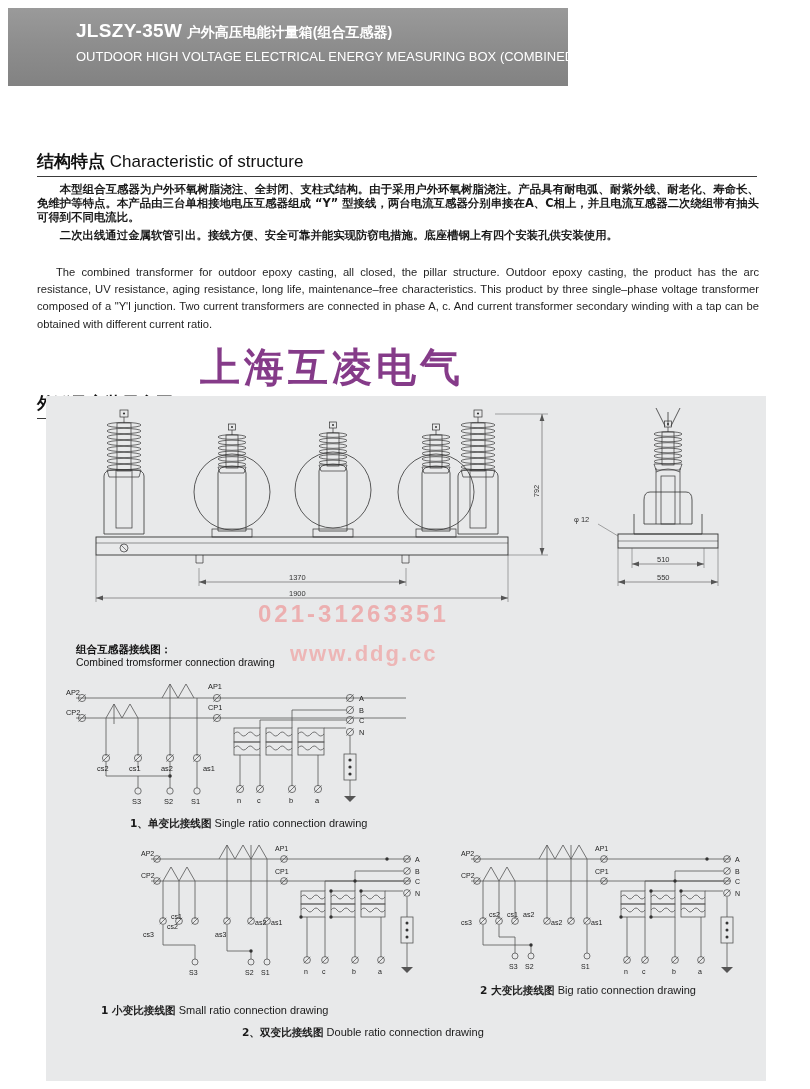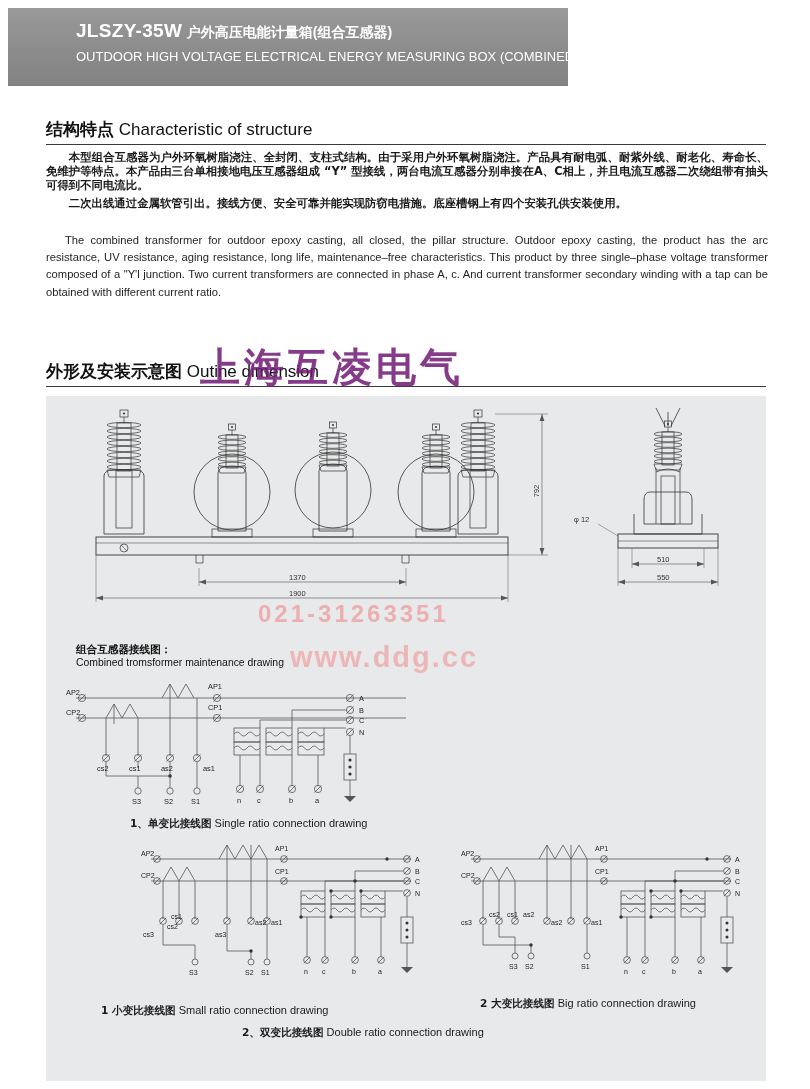--- a/index.html
+++ b/index.html
@@ -37,21 +37,21 @@
     position:absolute;left:560px;top:0;width:250px;height:78px;
     background:#ffffff;
   }
   .header-tail{
     position:absolute;left:760px;top:0;width:50px;height:78px;
     background:linear-gradient(to bottom,#9a9a9a 0%,#8e8e8e 45%,#828282 100%);
     border-radius:14px 0 0 14px;
   }
 
   
-  .sec{position:absolute;left:46px;width:720px;}
+  .sec{position:absolute;left:37px;width:720px;margin-top:32px;}
   .sec-title{font-size:17px;color:#111;white-space:nowrap;}
   .sec-title .cn{font-weight:bold;font-size:17px;}
   .sec-title .en{font-weight:normal;font-size:17px;}
   .sec-rule{border-bottom:1.6px solid #3a3a3a;margin-top:3px;width:720px;}
 
   
   .p-cn{
     font-size:11.4px;color:#1a1a1a;line-height:14px;
     text-align:justify;font-weight:bold;
     font-family:"DejaVu Sans","Liberation Sans",sans-serif;
@@ -60,21 +60,21 @@
     font-size:11.2px;color:#1f1f1f;line-height:17.2px;text-align:justify;
   }
   .indent{text-indent:2em;}
   .indent-en{text-indent:1.7em;}
 
   
   .wm{position:absolute;color:#e9a3a3;font-weight:bold;pointer-events:none;
       white-space:nowrap;z-index:5;opacity:.85;}
   .wm-top{left:200px;top:340px;font-size:40px;letter-spacing:4px;color:#701a75;}
   .wm-phone{left:258px;top:600px;font-size:24px;letter-spacing:3px;color:#eda6a6;}
-  .wm-site{left:290px;top:641px;font-size:29px;letter-spacing:2px;color:#eeaeae;}
+  .wm-site{left:290px;top:641px;font-size:22px;letter-spacing:2px;color:#eeaeae;}
 
   
   .panel{
     position:absolute;left:46px;top:396px;width:720px;height:685px;
     background:#e8e9ea;
   }
   svg{display:block;}
   .dimtxt{font-family:"Liberation Sans",sans-serif;font-size:7.5px;fill:#333;}
   .cap{font-size:11px;color:#1a1a1a;white-space:nowrap;}
   .cap-cn{font-weight:bold;font-family:"DejaVu Sans",sans-serif;font-size:10.6px;}
@@ -237,21 +237,21 @@
       <line x1="114" y1="152" x2="114" y2="190" stroke="#555" stroke-width=".5"></line>
       <line x1="14" y1="186" x2="114" y2="186" stroke="#555" stroke-width=".6"></line>
       <polygon points="14,186 21,183.6 21,188.4" fill="#555"></polygon>
       <polygon points="114,186 107,183.6 107,188.4" fill="#555"></polygon>
       <text class="dimtxt" x="53" y="184">550</text>
     </g>
   </svg>
 
   <div class="diagram-title" style="left:30px;top:246px;">
     <div class="cap-cn">组合互感器接线图：</div>
-    <div style="font-size:10.4px;">Combined tromsformer maintenance drawing</div>
+    <div style="font-size:10.4px;">Combined tromsformer connection drawing</div>
   </div>
 
   <svg width="420" height="140" viewBox="0 0 420 140" style="position:absolute;left:20px;top:280px;">
     <g stroke="#555" stroke-width=".8" fill="none">
 
       <line x1="10" y1="22" x2="340" y2="22"></line>
       <line x1="10" y1="42" x2="340" y2="42"></line>
 
       <circle cx="16" cy="22" r="3.6"></circle>
         <line x1="12.5" y1="25.5" x2="19.5" y2="18.5"></line>
@@ -608,21 +608,21 @@
       <text x="181" y="133">c</text>
       <text x="211" y="133">b</text>
       <text x="237" y="133">a</text>
     </g>
   </svg>
 
   <div class="cap" style="position:absolute;left:55px;top:608px;">
     <span class="cap-cn">1 小变比接线图</span>
     <span>Small ratio connection drawing</span>
   </div>
-  <div class="cap" style="position:absolute;left:434px;top:601px;text-align:right;">
+  <div class="cap" style="position:absolute;left:434px;top:588px;text-align:right;">
     <span class="cap-cn">2 大变比接线图</span>
     <span>Big ratio connection drawing</span>
   </div>
   <div class="cap" style="position:absolute;left:196px;top:630px;">
     <span class="cap-cn">2、双变比接线图</span>
     <span>Double ratio connection drawing</span>
   </div>
 </div>
 
 <div class="wm wm-phone">021-31263351</div>

